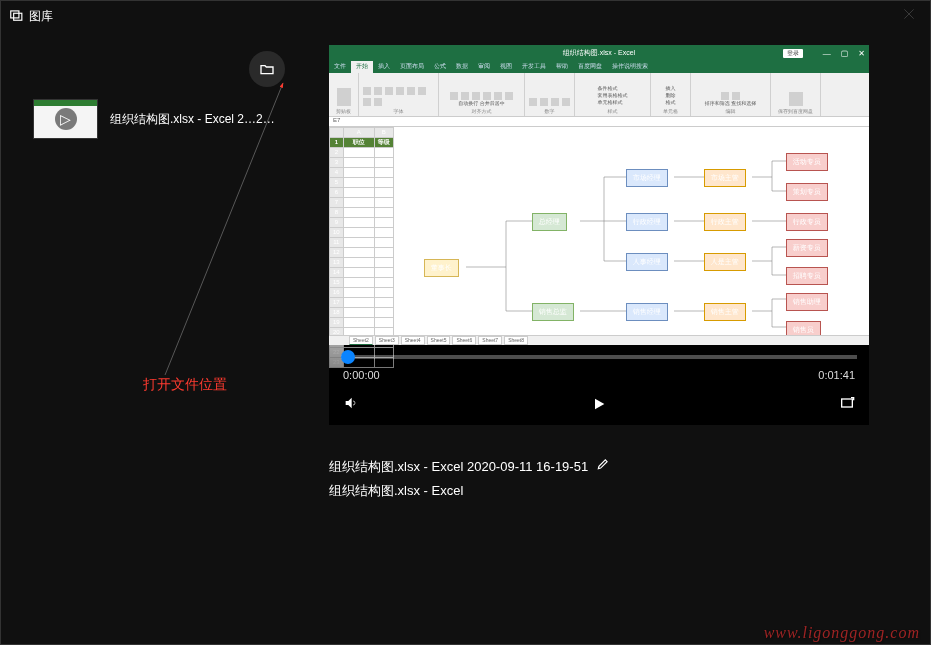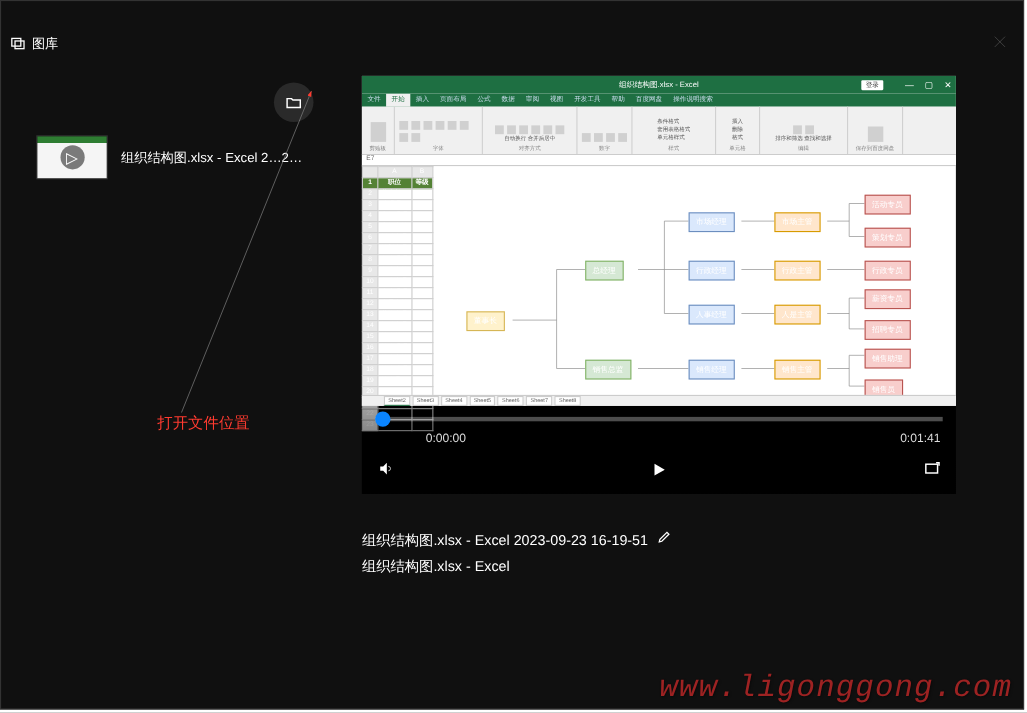--- a/index.html
+++ b/index.html
@@ -1,18 +1,18 @@
 <!DOCTYPE html>
 <html><head>
 <meta charset="utf-8">
 <style>
 * { margin: 0; padding: 0; box-sizing: border-box; }
 body { width: 934px; height: 648px; background: #fff; font-family: "Microsoft YaHei", sans-serif; overflow: hidden; position: relative; }
 .app { position: absolute; top: 0; left: 0; width: 931px; height: 645px; background: #101010; color: #fff; border: 1px solid #333; }
-.titlebar { height: 30px; display: flex; align-items: center; justify-content: space-between; padding: 0 8px; margin-top: 24px; }
+.titlebar { height: 30px; display: flex; align-items: center; justify-content: space-between; padding: 0 8px; }
 .titlebar-left { display: flex; align-items: center; gap: 6px; font-size: 12px; }
 .titlebar .close { font-size: 16px; cursor: pointer; padding: 2px 6px; }
 .body { display: flex; height: calc(100% - 30px); }
 .sidebar { width: 318px; padding: 20px 10px 10px 28px; }
 .folder-row { display: flex; justify-content: flex-end; padding-right: 24px; margin-bottom: 8px; }
 .folder-btn { width: 36px; height: 36px; border-radius: 18px; background: #2a2a2a; display: flex; align-items: center; justify-content: center; cursor: pointer; }
 .thumb-item { display: flex; align-items: center; gap: 12px; padding: 4px; }
 .thumb { width: 65px; height: 40px; background: #e6e6e6; position: relative; display: flex; align-items: center; justify-content: center; border: 1px solid #333; }
 .thumb .mini { width: 100%; height: 100%; background: linear-gradient(#2e7d32 0 15%, #f5f5f5 15% 100%); }
 .thumb .play-ov { position: absolute; font-size: 14px; color: #fff; background: rgba(0,0,0,0.5); width: 22px; height: 22px; border-radius: 11px; display: flex; align-items: center; justify-content: center; }
@@ -46,29 +46,29 @@
 .n-green { background: #d5e8d4; border-color: #82b366; }
 .n-blue { background: #dae8fc; border-color: #6c8ebf; }
 .n-orange { background: #ffe6cc; border-color: #d79b00; }
 .n-red { background: #f8cecc; border-color: #b85450; }
 .sheet-tabs { position: absolute; bottom: 0; left: 0; right: 0; height: 10px; background: #f0f0f0; display: flex; font-size: 5px; color: #666; gap: 2px; padding-left: 20px; border-top: 1px solid #ccc; }
 .sheet-tabs span { padding: 0 3px; border: 1px solid #ccc; background: #fff; }
 .sheet-tabs span.act { border-bottom: 1px solid #1e6f42; }
 .vcontrols { position: absolute; bottom: 0; left: 0; right: 0; height: 80px; background: linear-gradient(rgba(0,0,0,0.3),rgba(0,0,0,0.7)); }
 .scrubber { position: absolute; top: 10px; left: 12px; right: 12px; height: 4px; background: rgba(255,255,255,0.3); }
 .scrub-dot { position: absolute; left: 0; top: -5px; width: 14px; height: 14px; border-radius: 7px; background: #0a84ff; }
-.time-row { position: absolute; top: 24px; left: 14px; right: 14px; display: flex; justify-content: space-between; font-size: 11px; color: #ddd; margin-left: 44px; }
+.time-row { position: absolute; top: 24px; left: 14px; right: 14px; display: flex; justify-content: space-between; font-size: 11px; color: #ddd; }
 .ctrl-row { position: absolute; bottom: 10px; left: 14px; right: 14px; display: flex; align-items: center; }
 .ctrl-row .center-play { position: absolute; left: 50%; transform: translateX(-50%); font-size: 14px; }
 .info { margin-top: 30px; display: flex; justify-content: space-between; }
 .info-left { font-size: 13px; line-height: 24px; }
 .info-left .row1 { display: flex; align-items: center; gap: 8px; }
 .info-right { font-size: 13px; }
 .action { display: flex; align-items: center; gap: 10px; margin-bottom: 8px; cursor: pointer; }
-.watermark { position: absolute; right: 14px; bottom: 6px; color: rgba(255,50,50,0.6); font-style: italic; font-family: Liberation Mono, monospace; font-size: 28px; letter-spacing: 1px; text-shadow: 1px 1px 2px rgba(0,0,0,0.4); text-align: center; }
+.watermark { position: absolute; right: 14px; bottom: 6px; color: rgba(255,50,50,0.6); font-style: italic; font-family: Liberation Serif, serif; font-size: 16px; letter-spacing: 1px; text-shadow: 1px 1px 2px rgba(0,0,0,0.4); text-align: center; }
 svg line { stroke: #888; stroke-width: 0.6; }
 .icon { width: 14px; height: 14px; display: inline-block; }
 </style>
 </head>
 <body>
 
 <div class="app">
 
   <div class="titlebar">
     <div class="titlebar-left">
@@ -402,21 +402,21 @@
                   <rect x="4" y="6" width="16" height="12"></rect>
                   <path d="M18 4l4 0 0 4"></path>
                 </svg></span>
           </div>
         </div>
       </div>
 
       <div class="info">
         <div class="info-left">
           <div class="row1">
-            <span>组织结构图.xlsx - Excel 2023-09-23 16-19-51</span>
+            <span>组织结构图.xlsx - Excel 2020-09-11 16-19-51</span>
             <span><svg width="14" height="14" viewBox="0 0 24 24" fill="none" stroke="#fff" stroke-width="2">
                   <path d="M4 20l4-1 11-11-3-3L5 16z"></path>
                 </svg></span>
           </div>
           <div>组织结构图.xlsx - Excel</div>
         </div>
       </div>
     </div>
   </div>
 

